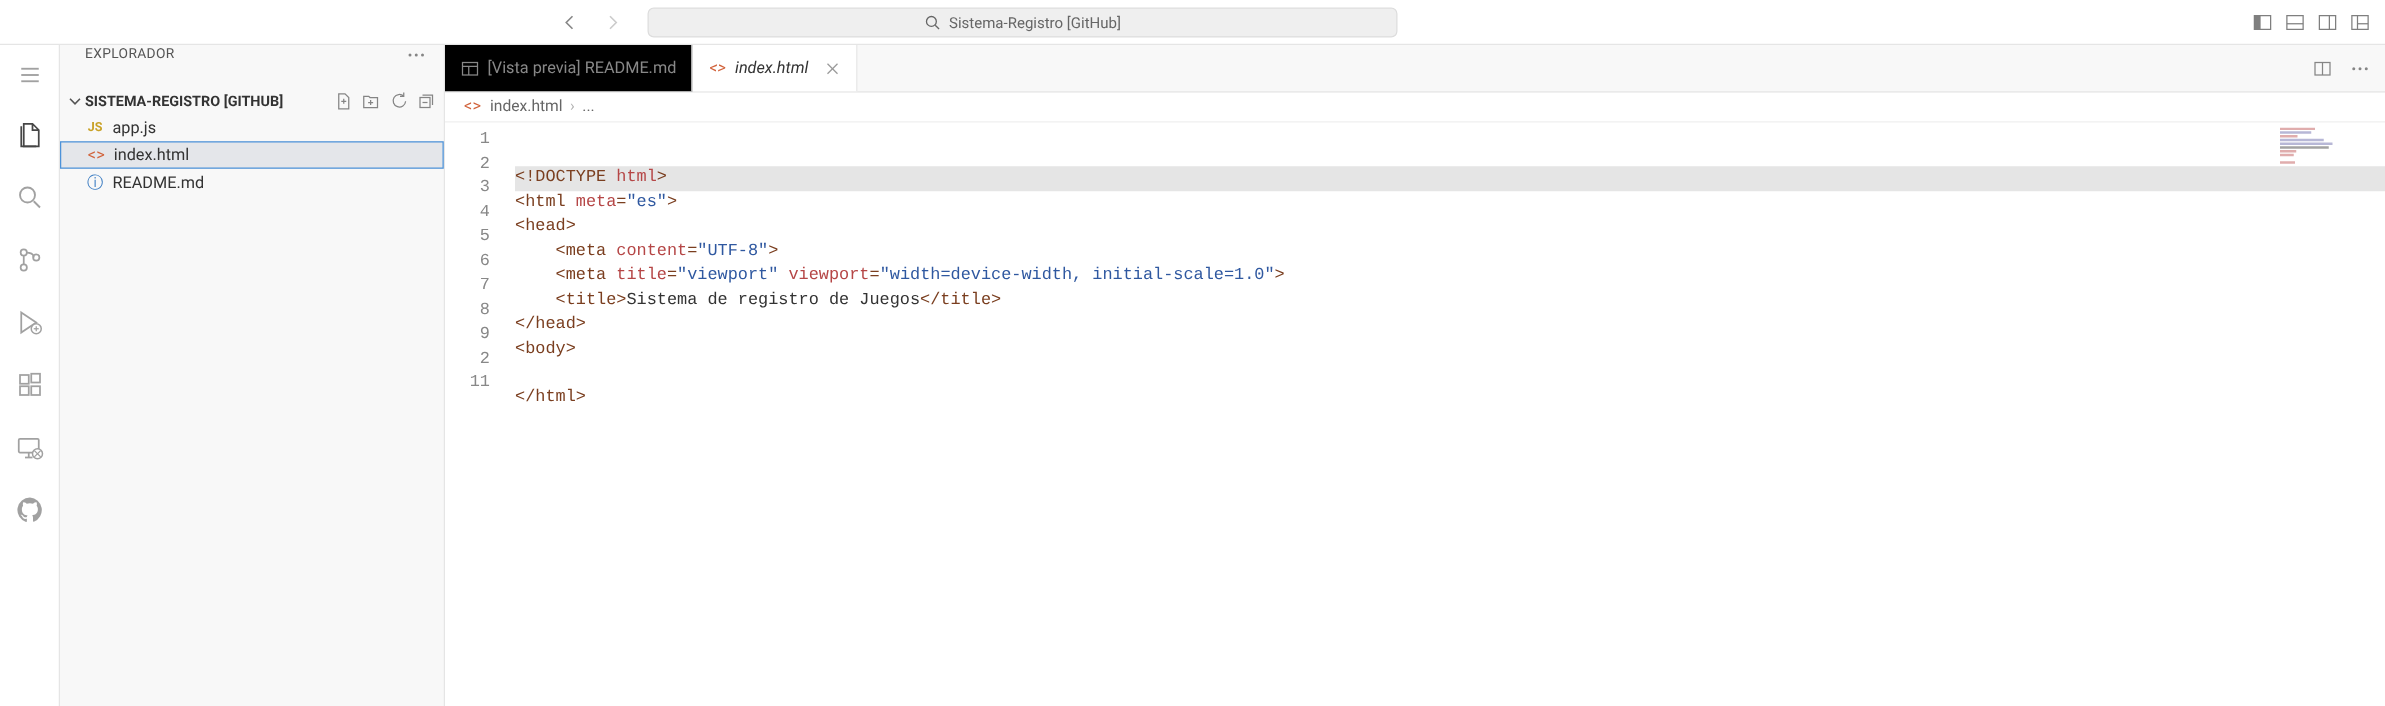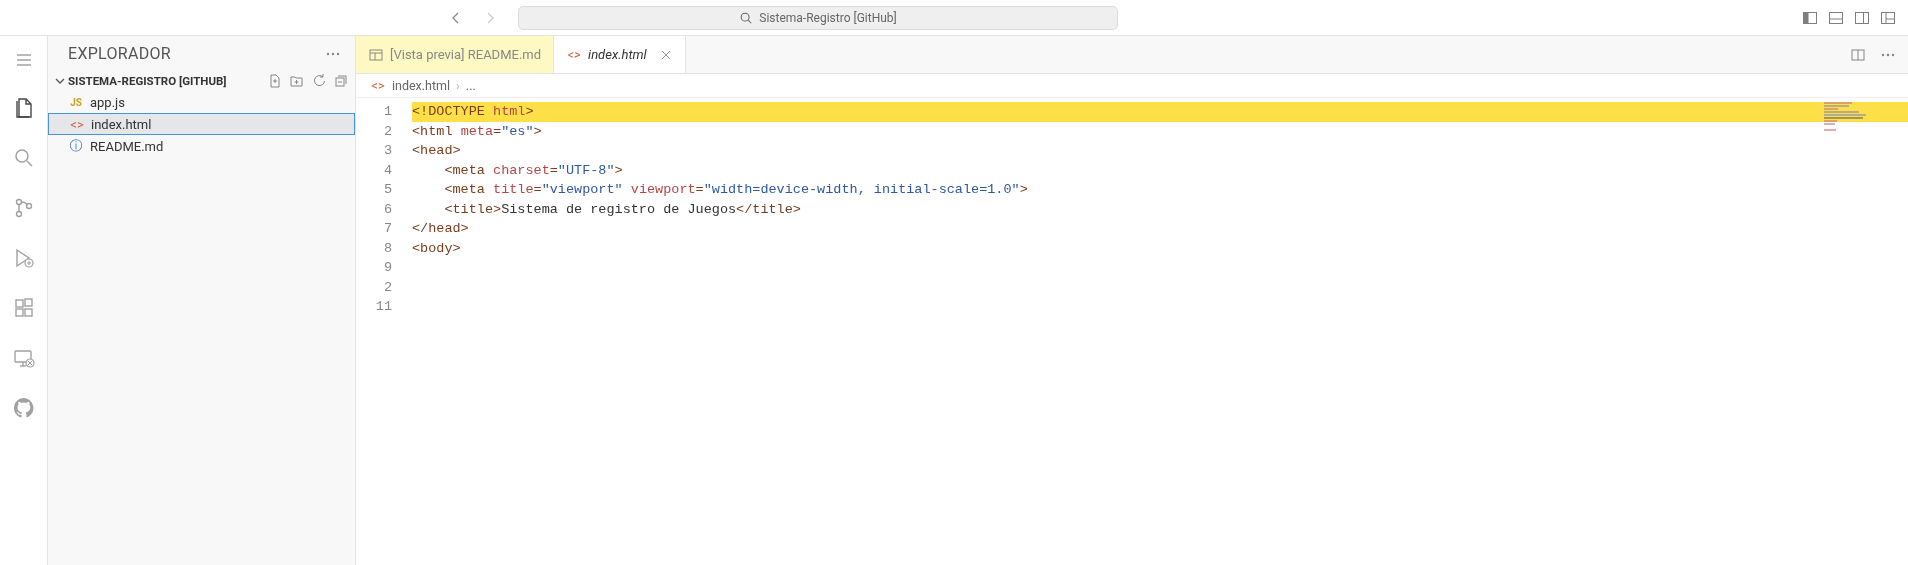--- a/index.html
+++ b/index.html
@@ -70,23 +70,23 @@
 .sidebar {
   width: 308px;
   background: #f8f8f8;
   border-right: 1px solid #e5e5e5;
   display: flex;
   flex-direction: column;
 }
 .sidebar-header {
   height: 35px;
   display: flex;
-  align-items: center;
+  align-items: flex-start;
   padding: 0 14px 0 20px;
-  font-size: 16px;
+  font-size: 11px;
   color: #555;
   letter-spacing: 0.3px;
 }
 .sidebar-header-actions { margin-left:auto; cursor:pointer; opacity:0.7;}
 .folder-header {
   display: flex;
   align-items: center;
   padding: 2px 6px 2px 4px;
   font-size: 11.5px;
   font-weight: 700;
@@ -128,21 +128,21 @@
 }
 .tab {
   display:flex;
   align-items:center;
   gap:6px;
   padding:0 12px;
   border-right:1px solid #e5e5e5;
   font-size:13px;
   cursor:pointer;
   color:#888;
-  background:#fef9c3;
+  background:#000000;
 }
 .tab.active {
   background:#fff;
   color:#333;
   font-style:italic;
   border-top:1px solid #3478c6;
   margin-top:-1px;
 }
 .tab .close { margin-left:6px; opacity:0.6;}
 .tab-actions { margin-left:auto; display:flex; align-items:center; gap:14px; padding-right:12px;}
@@ -171,21 +171,21 @@
   width:56px;
   text-align:right;
   padding-right:20px;
   color:#888;
   padding-top:4px;
   user-select:none;
 }
 .gutter div { height:19.5px; }
 .lines { padding-top:4px; flex:1;}
 .lines .ln { height:19.5px; white-space:pre; }
-.lines .ln.current { background:#fde047; }
+.lines .ln.current { background:#e5e5e5;margin-top:31px; }
 .t-punc{color:#7a3e1f;}
 .t-tag{color:#7a3e1f;}
 .t-doctype{color:#7a3e1f;}
 .t-attr{color:#b54646;}
 .t-str{color:#2f58a0;}
 .t-txt{color:#333;}
 
 .minimap {
   position:absolute;
   right:14px;
@@ -446,26 +446,27 @@
           <div>7</div>
           <div>8</div>
           <div>9</div>
           <div>2</div>
           <div>11</div>
         </div>
       <div class="lines" id="lines">
           <div class="ln current"><span class="t-punc">&lt;!</span><span class="t-doctype">DOCTYPE</span> <span class="t-attr">html</span><span class="t-punc">&gt;</span></div>
           <div class="ln"><span class="t-punc">&lt;</span><span class="t-tag">html</span> <span class="t-attr">meta</span><span class="t-punc">=</span><span class="t-str">"es"</span><span class="t-punc">&gt;</span></div>
           <div class="ln"><span class="t-punc">&lt;</span><span class="t-tag">head</span><span class="t-punc">&gt;</span></div>
-          <div class="ln">    <span class="t-punc">&lt;</span><span class="t-tag">meta</span> <span class="t-attr">charset</span><span class="t-punc">=</span><span class="t-str">"UTF-8"</span><span class="t-punc">&gt;</span></div>
+          <div class="ln">    <span class="t-punc">&lt;</span><span class="t-tag">meta</span> <span class="t-attr">content</span><span class="t-punc">=</span><span class="t-str">"UTF-8"</span><span class="t-punc">&gt;</span></div>
           <div class="ln">    <span class="t-punc">&lt;</span><span class="t-tag">meta</span> <span class="t-attr">title</span><span class="t-punc">=</span><span class="t-str">"viewport"</span> <span class="t-attr">viewport</span><span class="t-punc">=</span><span class="t-str">"width=device-width, initial-scale=1.0"</span><span class="t-punc">&gt;</span></div>
           <div class="ln">    <span class="t-punc">&lt;</span><span class="t-tag">title</span><span class="t-punc">&gt;</span><span class="t-txt">Sistema de registro de Juegos</span><span class="t-punc">&lt;/</span><span class="t-tag">title</span><span class="t-punc">&gt;</span></div>
           <div class="ln"><span class="t-punc">&lt;/</span><span class="t-tag">head</span><span class="t-punc">&gt;</span></div>
           <div class="ln"><span class="t-punc">&lt;</span><span class="t-tag">body</span><span class="t-punc">&gt;</span></div>
           <div class="ln"></div>
+          <div class="ln"><span class="t-punc">&lt;/</span><span class="t-tag">html</span><span class="t-punc">&gt;</span></div>
         </div>
       <div class="minimap">
         <div class="strip s1"></div>
           <div class="strip s2"></div>
           <div class="strip s3"></div>
         <div class="strip s4"></div>
           <div class="strip s5"></div>
           <div class="strip s6"></div>
         <div class="strip s7"></div>
           <div class="strip s8"></div>

